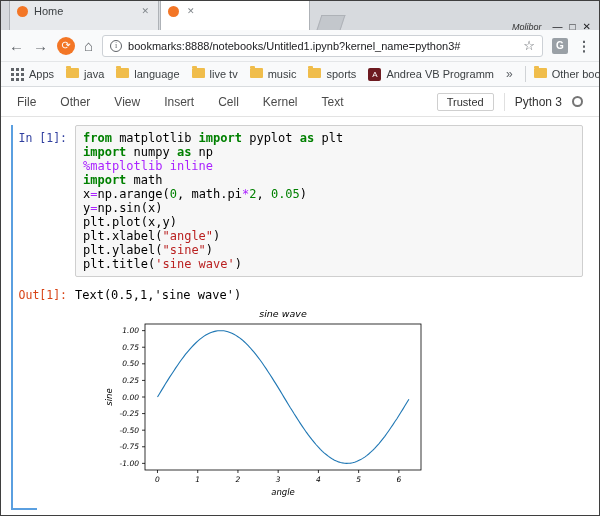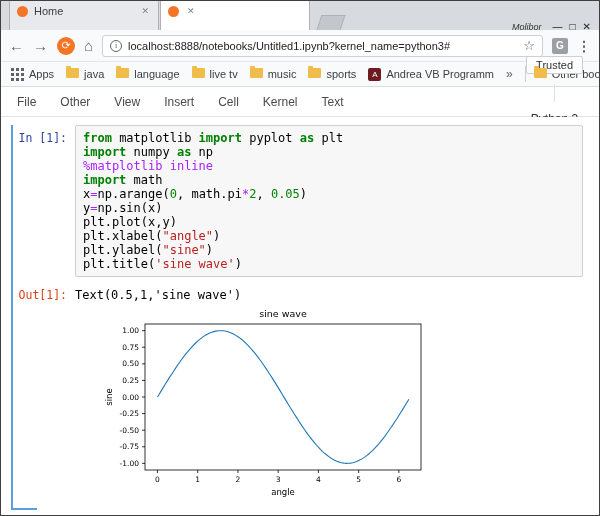--- a/index.html
+++ b/index.html
@@ -39,21 +39,21 @@
   .folder-icon { display:inline-block; width:13px; height:10px; background:#f0bd4b; border-radius:1px; position:relative; margin-right:5px; flex:none; }
   .folder-icon::before { content:""; position:absolute; top:-2px; left:0; width:5px; height:2px; background:#f0bd4b; border-radius:1px 1px 0 0; }
   .andrea-icon { width:13px; height:13px; border-radius:2px; background:#6d1a20; color:#fff; font-size:8px; display:flex; align-items:center; justify-content:center; margin-right:5px; flex:none; }
   .chev { color:#5f6368; font-size:12px; }
   .bm-right { margin-left:auto; display:flex; align-items:center; gap:8px; }
   .bm-sep { width:1px; height:16px; background:#d0d3d6; }
 
   
   .jmenubar { height:30px; background:#fff; border-bottom:1px solid #e3e3e3; display:flex; align-items:center; padding:0 16px; gap:24px; font-size:12px; color:#4a4a4a; flex:none; }
   .jmenu-item { white-space:nowrap; }
-  .jright { margin-left:auto; display:flex; align-items:center; gap:10px;flex-direction:column; }
+  .jright { margin-left:auto; display:flex; align-items:center; gap:10px; }
   .trusted { border:1px solid #cfcfcf; border-radius:2px; padding:2px 9px; font-size:11px; color:#333; background:#fff; }
   .ksep { width:1px; height:18px; background:#e0e0e0; }
   .kernel-name { font-size:12px; color:#333; }
   .kcircle { width:11px; height:11px; border:2px solid #757575; border-radius:50%; }
 
   
   .notebook { flex:1; background:#fff; padding:8px 0 16px 10px; position:relative; overflow:hidden; }
   .selected-cell { border-left:2px solid #5a9fe0; }
   .row { display:flex; }
   .prompt { width:62px; flex:none; text-align:right; padding-right:8px; font-family:"DejaVu Sans Mono","Liberation Mono",monospace; font-size:11.5px; padding-top:6px; }
@@ -62,21 +62,21 @@
   .input-area { flex:1; margin-right:16px; border:1px solid #cfcfcf; border-radius:2px; background:#f7f7f7; padding:5px 7px; }
   .code { font-family:"DejaVu Sans Mono","Liberation Mono",monospace; font-size:12px; line-height:14px; color:#000; white-space:pre; }
   .tok-kw { color:#008000; font-weight:bold; }
   .tok-num { color:#008000; }
   .tok-str { color:#BA2121; }
   .tok-op { color:#AA22FF; }
   .tok-magic { color:#AA22FF; }
   .tok-plain { color:#000; }
   .output-row { margin-top:9px; }
   .out-text { font-family:"DejaVu Sans Mono","Liberation Mono",monospace; font-size:12px; color:#000; padding-top:2px; }
-  .plot-row { margin-top:4px; }
+  .plot-row { margin-top:4px;font-style:italic; }
   .plot-wrap { margin-left:24px; }
   .plot-wrap svg { display:block; font-family:"DejaVu Sans",sans-serif; }
   .border-stub { position:absolute; left:10px; bottom:5px; width:26px; height:2px; background:#5a9fe0; }
 </style>
 </head>
 <body>
 
 <div class="window">
 
   <div class="tabstrip">
@@ -98,21 +98,21 @@
     </div>
   </div>
 
   <div class="navbar">
     <span class="nav-btn">←</span>
     <span class="nav-btn">→</span>
     <span class="refresh-btn">⟳</span>
     <span class="nav-btn">⌂</span>
     <div class="omnibox">
       <span class="info-icon">i</span>
-      <span class="url">localhost:8888/notebooks/Untitled1.ipynb?kernel_name=python3#</span>
+      <span class="url">bookmarks:8888/notebooks/Untitled1.ipynb?kernel_name=python3#</span>
       <span class="star">☆</span>
     </div>
     <span class="g-badge">G</span>
     <span class="dots">⋮</span>
   </div>
 
   <div class="bookmarks">
     <span class="bm-item">
       <span class="apps-icon">
         <i style="left:0;top:0"></i>

